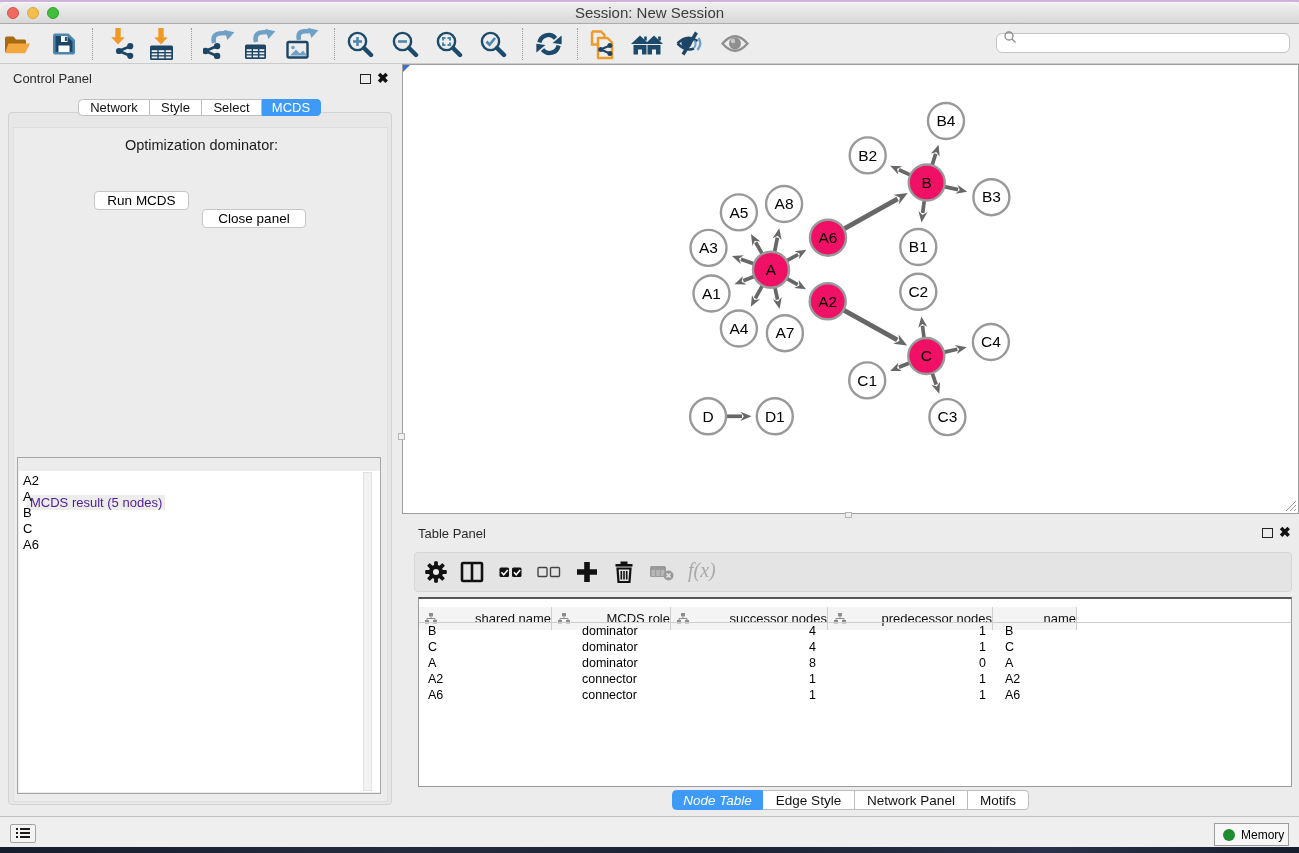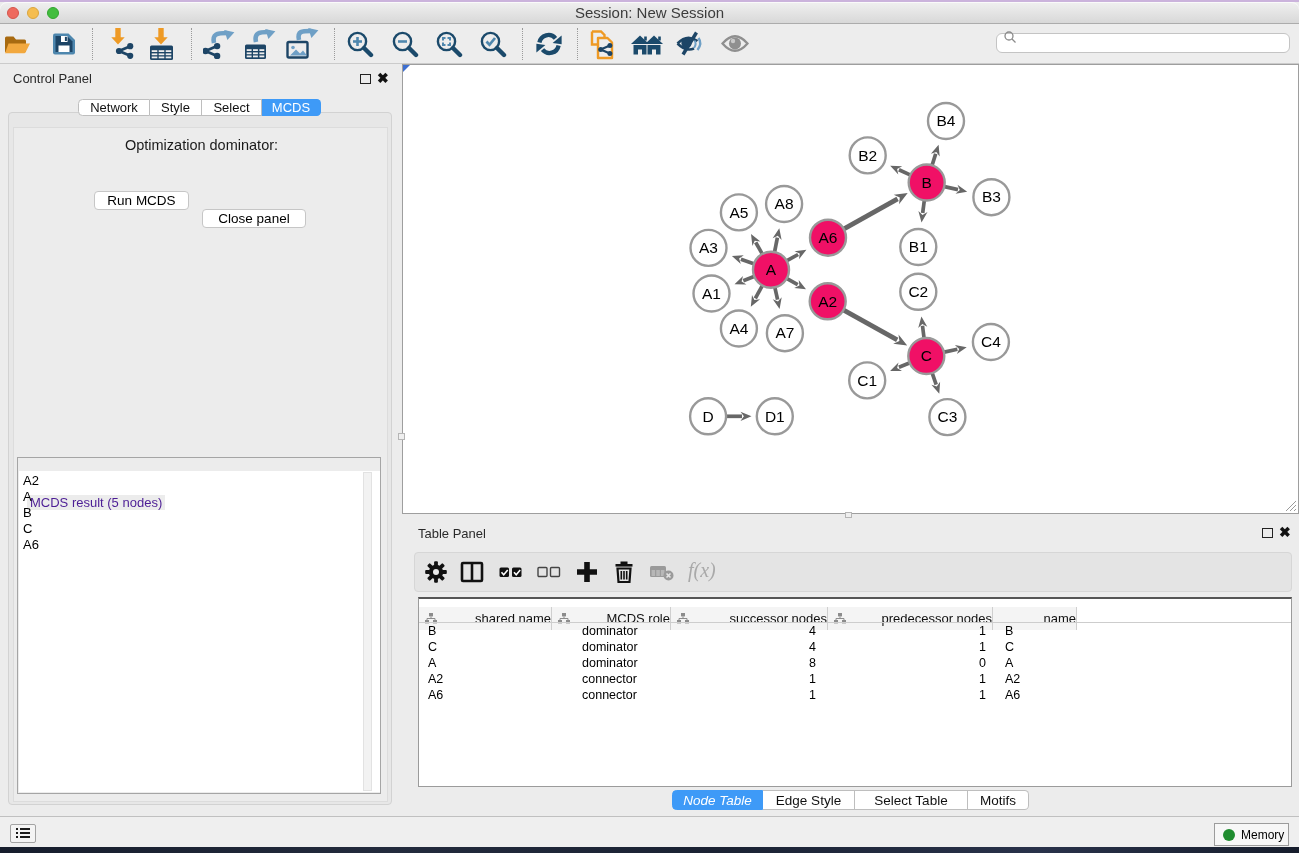--- a/index.html
+++ b/index.html
@@ -495,21 +495,21 @@
 <div class="cell" style="left:9px; top:88.30000000000001px;">A6</div>
 <div class="cell" style="left:163px; top:88.30000000000001px;">connector</div>
 <div class="cell num" style="left:300px; top:88.30000000000001px; width:97px;">1</div>
 <div class="cell num" style="left:470px; top:88.30000000000001px; width:97px;">1</div>
 <div class="cell" style="left:586px; top:88.30000000000001px;">A6</div>
   </div>
   <div id="btabs" class="abs">
     <div class="seg">
       <div class="sel" style="width:91px;font-style:italic;">Node Table</div>
       <div style="width:92px;">Edge Style</div>
-      <div style="width:113px;">Select Table</div>
+      <div style="width:113px;">Network Panel</div>
       <div style="width:61px;">Motifs</div>
     </div>
   </div>
 </div>
 
 <div id="statusbar" class="abs">
   <div id="listbtn" class="abs"><svg width="24" height="17" viewBox="0 0 24 17">
         <g fill="#1a1a1a">
           <rect x="5" y="3" width="2" height="2"></rect>
           <rect x="9" y="3" width="10" height="2"></rect>

